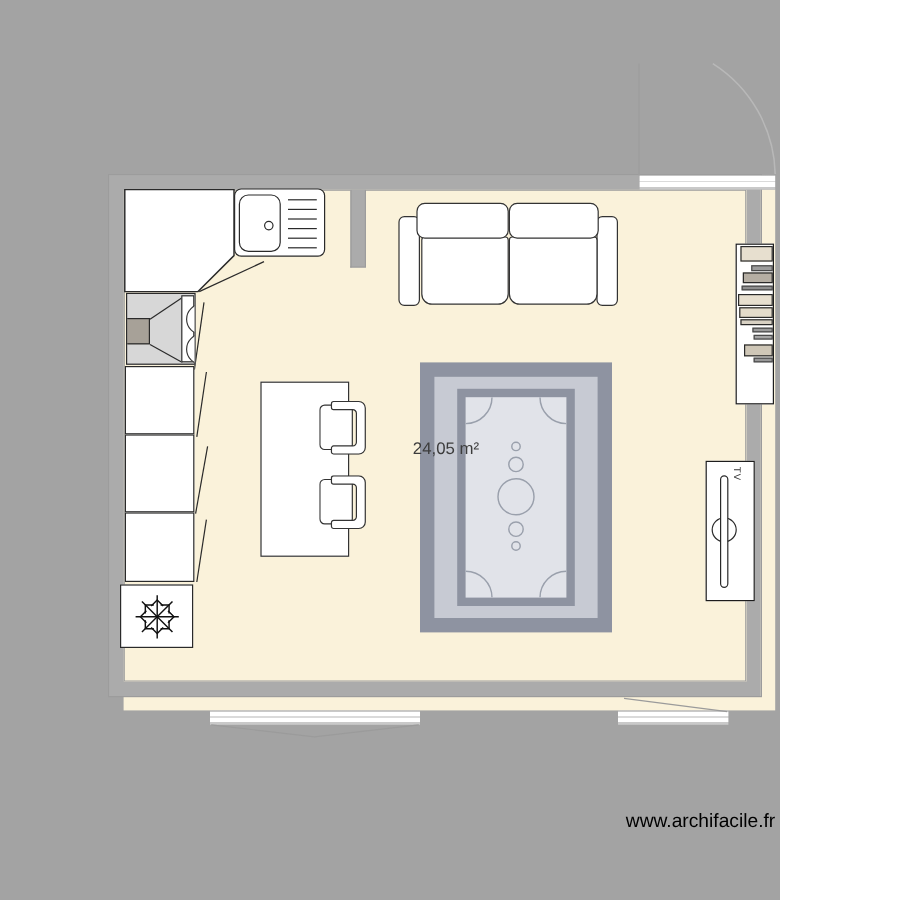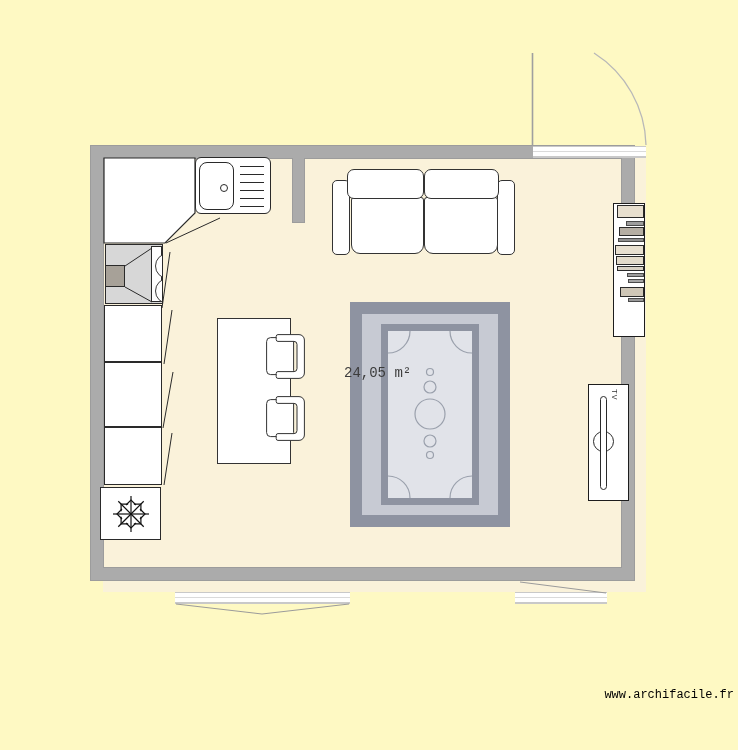--- a/index.html
+++ b/index.html
@@ -1,17 +1,17 @@
 <!DOCTYPE html>
 <html><head>
 <meta charset="utf-8">
 <style>
   html,body{margin:0;padding:0;background:#ffffff;}
-  .page{position:relative;width:738px;height:750px;background:#fef9c3;overflow:hidden;
-        font-family:Liberation Mono, monospace;}
+  .page{position:relative;width:650px;height:750px;background:#a3a3a3;overflow:hidden;
+        font-family:Liberation Sans, sans-serif;}
   .abs{position:absolute;box-sizing:border-box;}
 
   
   .floor{left:103px;top:158px;width:543px;height:434px;background:#faf2da;}
   .room-frame{left:91px;top:146px;width:543px;height:434px;border:12px solid #ababab;
               box-shadow:0 0 0 1px #9c9c9c, inset 0 0 0 1px #9c9c9c;}
   .stub{left:292px;top:158px;width:13px;height:65px;background:#ababab;
         box-shadow:inset -1px -1px 0 0 #9c9c9c, inset 1px 0 0 0 #9c9c9c;}
   .threshold{height:12px;background:linear-gradient(to bottom,
        #c9c9c9 0,#c9c9c9 1px,#ffffff 1px,#ffffff 5px,#dadada 5px,#dadada 6px,
@@ -62,21 +62,21 @@
   
   .shelf{left:613px;top:203px;width:32px;height:134px;background:#fff;border:1.5px solid #1d1d1d;}
   .book{position:absolute;right:0;box-sizing:border-box;}
   .tv{left:588px;top:384px;width:41px;height:117px;background:#fff;border:1.5px solid #1d1d1d;}
   .tv-circle{left:4px;top:46px;width:21px;height:21px;border:1px solid #2a2a2a;border-radius:50%;background:#fff;}
   .tv-bar{left:11px;top:11px;width:7px;height:94px;border:1px solid #2a2a2a;border-radius:5px;background:#fff;}
   .tv-label{left:21px;top:4px;writing-mode:vertical-rl;font-size:8px;color:#333;letter-spacing:1px;}
 
   
   .area-label{left:344px;top:365px;font-size:14px;color:#3c3c3c;z-index:9;}
-  .watermark{right:4px;top:676px;font-size:12px;color:#000;margin-top:12px;}
+  .watermark{right:4px;top:676px;font-size:16px;color:#000;}
 </style>
 </head>
 <body>
 
 <div class="page">
 
   <div class="abs floor"></div>
 
   <div class="abs room-frame"></div>
   <div class="abs stub"></div>

